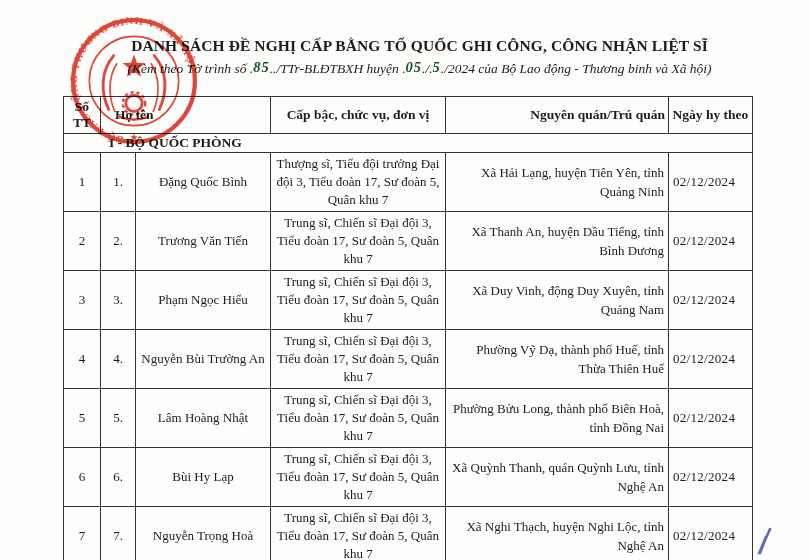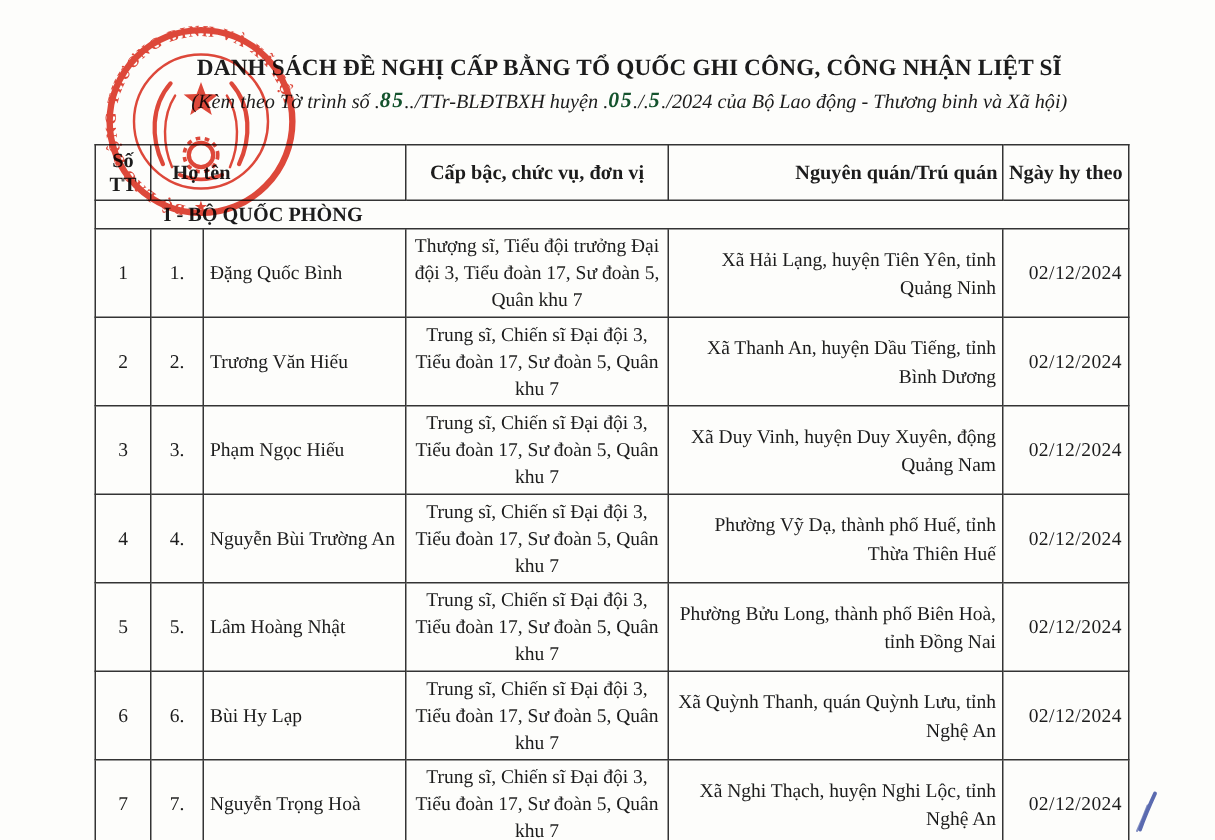--- a/index.html
+++ b/index.html
@@ -18,24 +18,24 @@
   }
   .list th,.list td{
     border:1.5px solid #343434;vertical-align:middle;overflow:hidden;
     font-size:13px;padding:2px 4px;box-sizing:border-box;
   }
   .list thead th{font-weight:bold;font-size:13.5px;height:25px;padding:2px 3px;text-align:center;}
   .th-name{text-align:left !important;padding-left:14px !important;}
   .section-row td{font-weight:bold;font-size:13.5px;height:19px;text-align:left;padding:1px 4px 1px 45px;}
   .row-data{height:57px;}
   .c-no,.c-sub{text-align:center;}
-  .c-name{text-align:left;padding-left:6px;}
+  .c-name{text-align:center;padding-left:6px;}
   .c-rank{text-align:center;padding:4px 8px 4px 10px;line-height:18px;}
   .c-home{text-align:right;padding:4px 8px 4px 10px;line-height:19px;}
-  .c-date{text-align:right;letter-spacing:.3px;}
+  .c-date{text-align:left;letter-spacing:.3px;}
   .stamp{position:absolute;left:67px;top:14px;width:134px;height:134px;mix-blend-mode:multiply;opacity:.93;}
   .pen-mark{position:absolute;left:750px;top:521px;width:34px;height:40px;}
 </style>
 </head>
 <body>
 
 <div class="page">
 
   <div class="header">
     <h1 class="doc-title">DANH SÁCH ĐỀ NGHỊ CẤP BẰNG TỔ QUỐC GHI CÔNG, CÔNG NHẬN LIỆT SĨ</h1>
@@ -69,31 +69,31 @@
         <td class="c-no">1</td>
         <td class="c-sub">1.</td>
         <td class="c-name">Đặng Quốc Bình</td>
         <td class="c-rank">Thượng sĩ, Tiểu đội trưởng Đại đội 3, Tiểu đoàn 17, Sư đoàn 5, Quân khu 7</td>
         <td class="c-home">Xã Hải Lạng, huyện Tiên Yên, tỉnh Quảng Ninh</td>
         <td class="c-date">02/12/2024</td>
       </tr>
       <tr class="row-data">
         <td class="c-no">2</td>
         <td class="c-sub">2.</td>
-        <td class="c-name">Trương Văn Hiếu</td>
+        <td class="c-name">Trương Văn Tiến</td>
         <td class="c-rank">Trung sĩ, Chiến sĩ Đại đội 3, Tiểu đoàn 17, Sư đoàn 5, Quân khu 7</td>
         <td class="c-home">Xã Thanh An, huyện Dầu Tiếng, tỉnh Bình Dương</td>
         <td class="c-date">02/12/2024</td>
       </tr>
       <tr class="row-data">
         <td class="c-no">3</td>
         <td class="c-sub">3.</td>
         <td class="c-name">Phạm Ngọc Hiếu</td>
         <td class="c-rank">Trung sĩ, Chiến sĩ Đại đội 3, Tiểu đoàn 17, Sư đoàn 5, Quân khu 7</td>
-        <td class="c-home">Xã Duy Vinh, huyện Duy Xuyên, động Quảng Nam</td>
+        <td class="c-home">Xã Duy Vinh, động Duy Xuyên, tỉnh Quảng Nam</td>
         <td class="c-date">02/12/2024</td>
       </tr>
       <tr class="row-data">
         <td class="c-no">4</td>
         <td class="c-sub">4.</td>
         <td class="c-name">Nguyễn Bùi Trường An</td>
         <td class="c-rank">Trung sĩ, Chiến sĩ Đại đội 3, Tiểu đoàn 17, Sư đoàn 5, Quân khu 7</td>
         <td class="c-home">Phường Vỹ Dạ, thành phố Huế, tỉnh Thừa Thiên Huế</td>
         <td class="c-date">02/12/2024</td>
       </tr>

